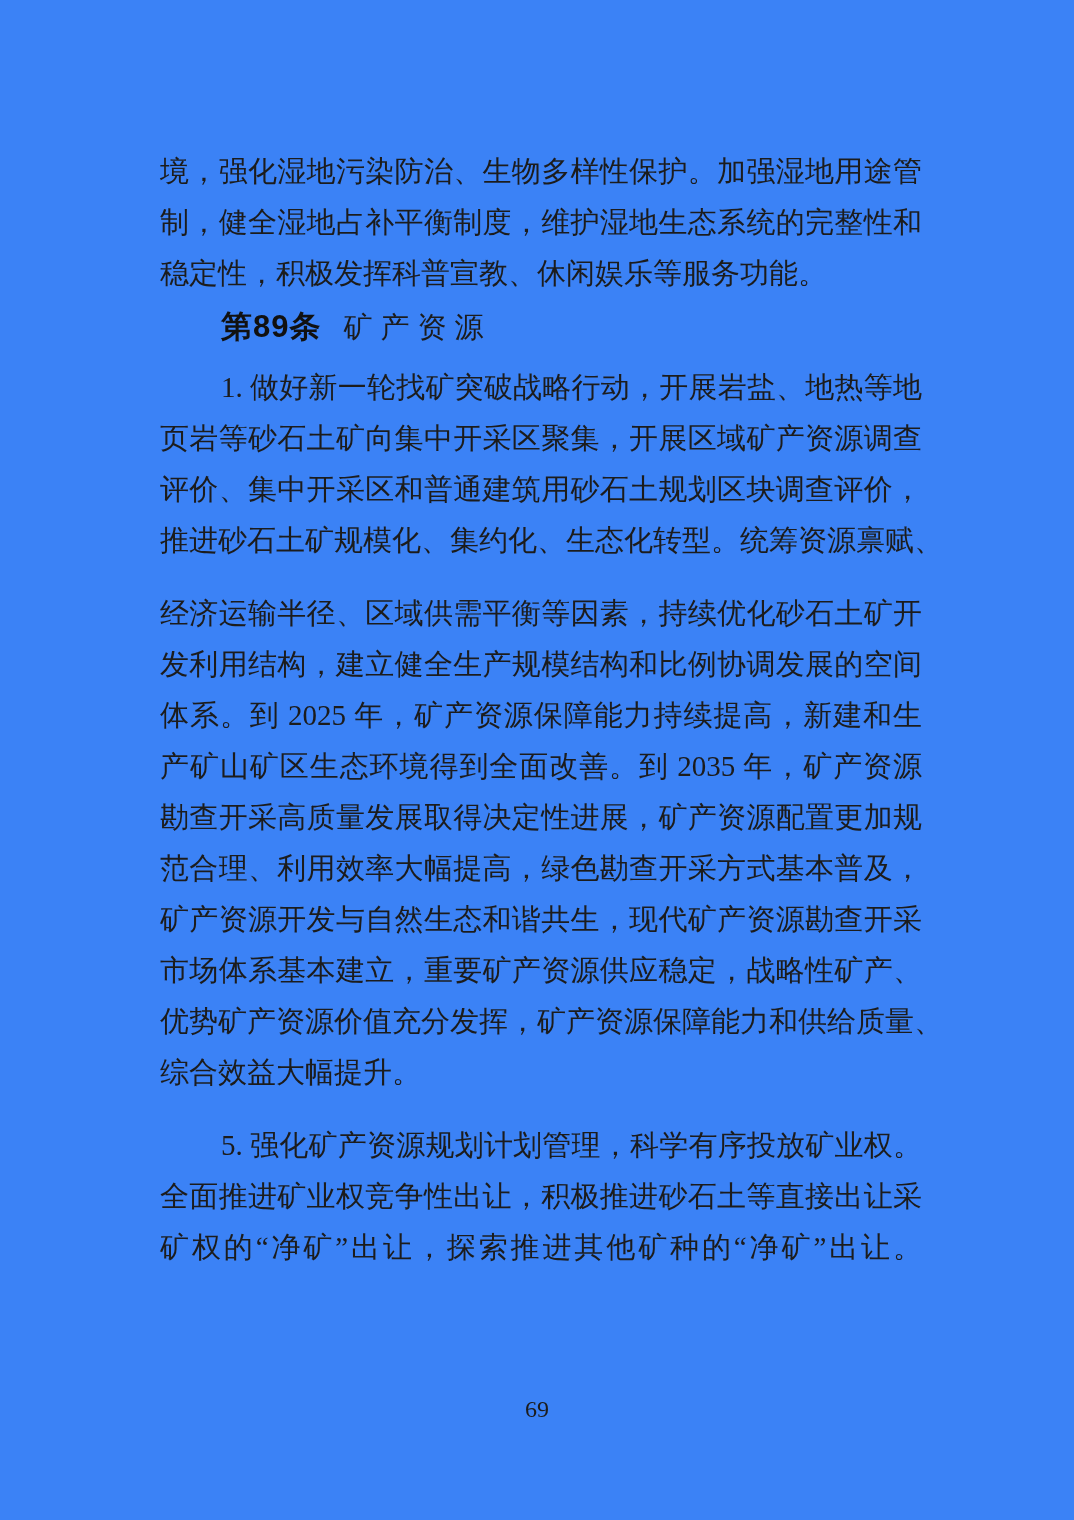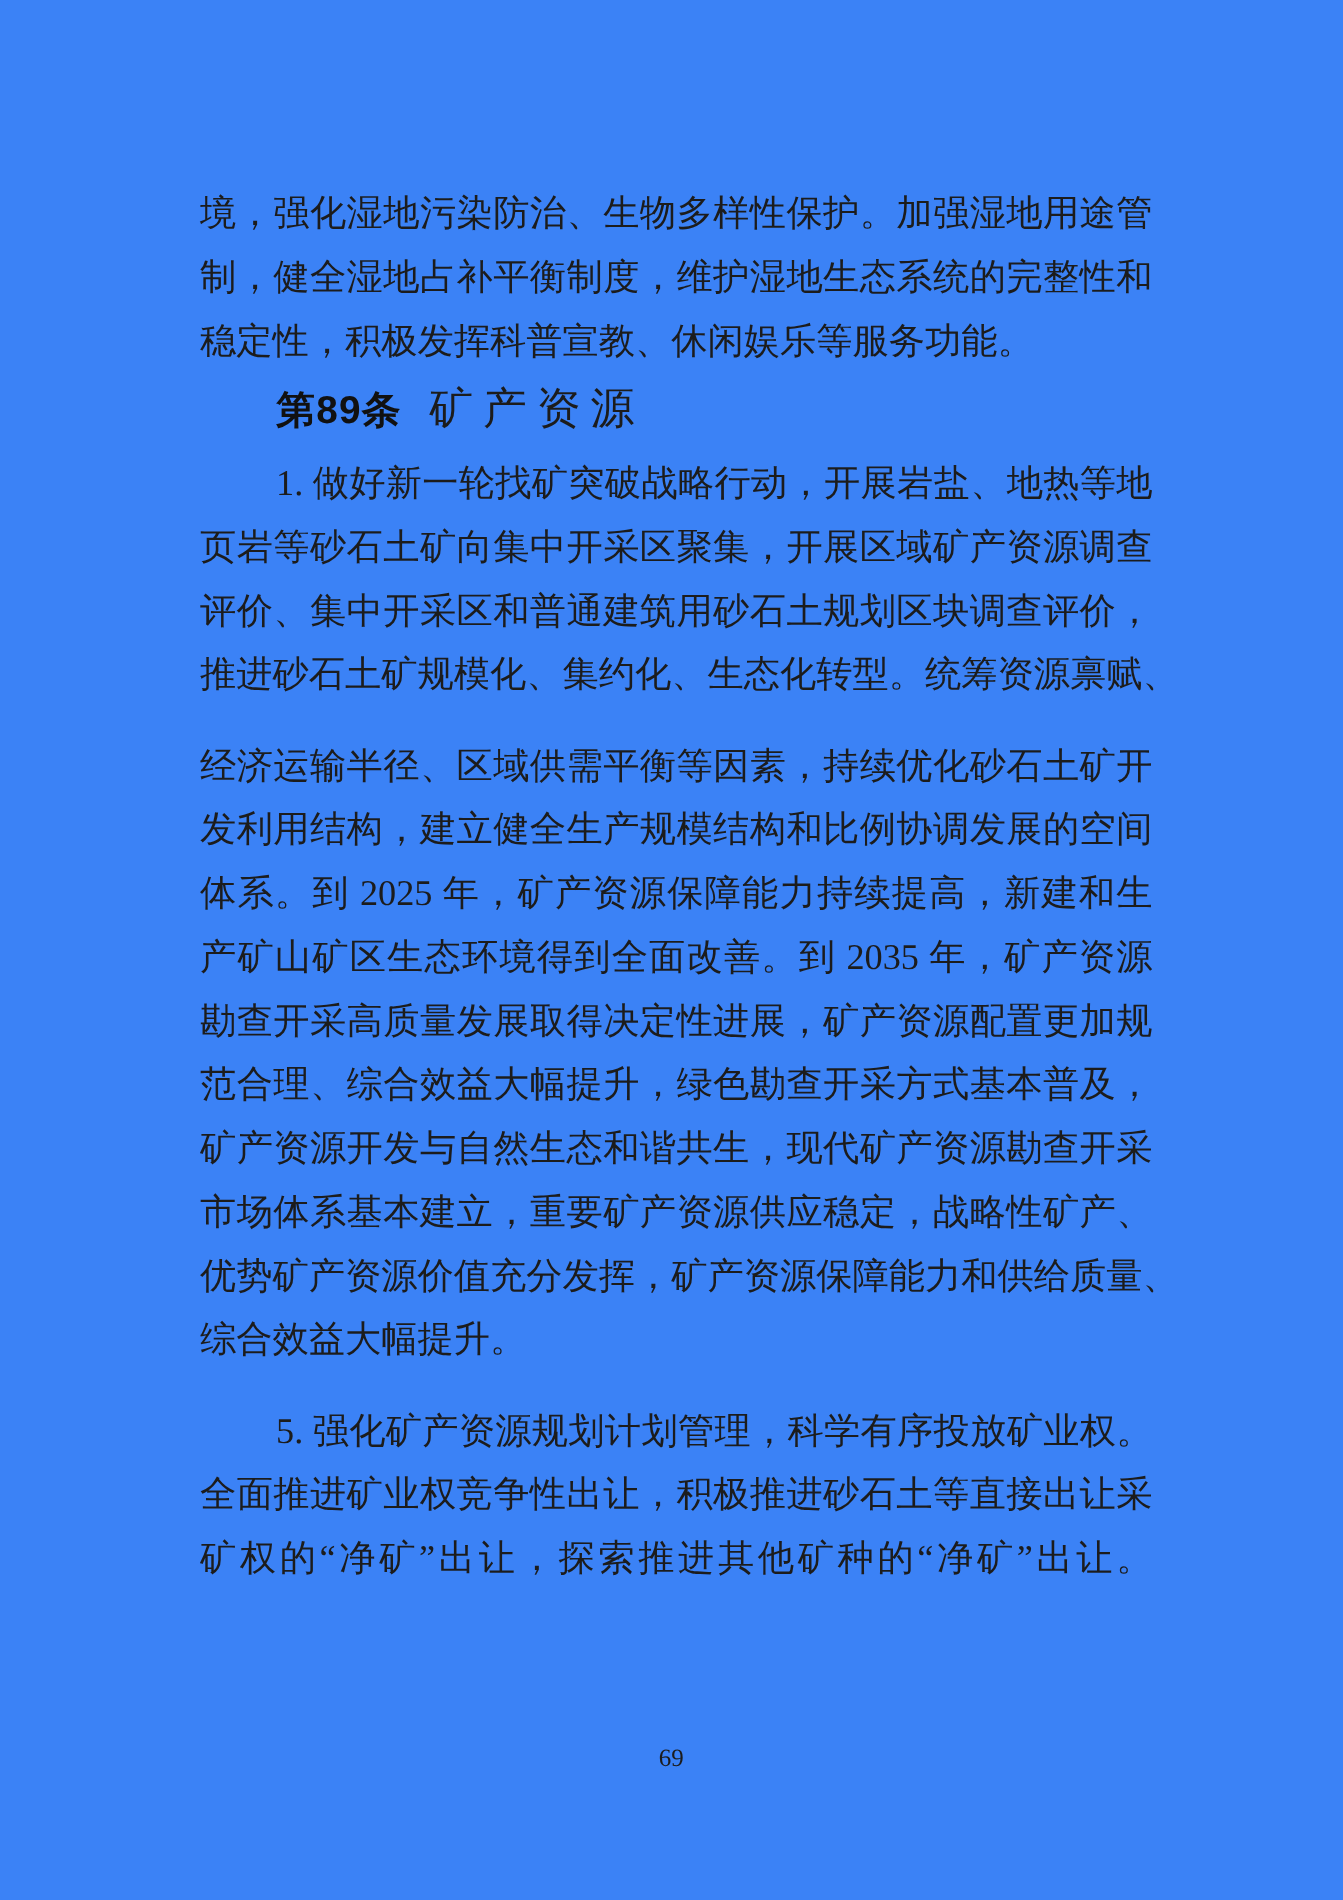--- a/index.html
+++ b/index.html
@@ -51,36 +51,36 @@
   }
   .article-number {
     font-family: "Liberation Sans", "DejaVu Sans", sans-serif;
     font-weight: 700;
     font-size: 31px;
     color: #111111;
     letter-spacing: 1px;
   }
   .article-title {
     font-family: "Liberation Serif", "DejaVu Serif", serif;
-    font-size: 35px;
+    font-size: 29px;
     color: #1c1c1c;
     margin-left: 18px;
     letter-spacing: 8px;
   }
   .block-gap {
     height: 22px;
   }
   .page-number {
     position: absolute;
     left: 0;
     top: 1396px;
     width: 1074px;
     text-align: center;
     font-family: "Liberation Serif", "DejaVu Serif", serif;
-    font-size: 20px;
+    font-size: 24px;
     color: #1c1c1c;
   }
 </style>
 </head>
 <body>
 
 <div class="page">
 
   <div class="textblock">
 
@@ -103,21 +103,21 @@
       </div>
 
     <div class="block-gap"></div>
 
     <div class="para last-left">
         <div class="line first">经济运输半径、区域供需平衡等因素，持续优化砂石土矿开</div>
         <div class="line">发利用结构，建立健全生产规模结构和比例协调发展的空间</div>
         <div class="line">体系。到 2025 年，矿产资源保障能力持续提高，新建和生</div>
         <div class="line">产矿山矿区生态环境得到全面改善。到 2035 年，矿产资源</div>
         <div class="line">勘查开采高质量发展取得决定性进展，矿产资源配置更加规</div>
-        <div class="line">范合理、综合效益大幅提升，绿色勘查开采方式基本普及，</div>
+        <div class="line">范合理、利用效率大幅提高，绿色勘查开采方式基本普及，</div>
         <div class="line">矿产资源开发与自然生态和谐共生，现代矿产资源勘查开采</div>
         <div class="line">市场体系基本建立，重要矿产资源供应稳定，战略性矿产、</div>
         <div class="line">优势矿产资源价值充分发挥，矿产资源保障能力和供给质量、</div>
         <div class="line last">综合效益大幅提升。</div>
       </div>
 
     <div class="block-gap"></div>
 
     <div class="para indent-first">
         <div class="line first">5. 强化矿产资源规划计划管理，科学有序投放矿业权。</div>

